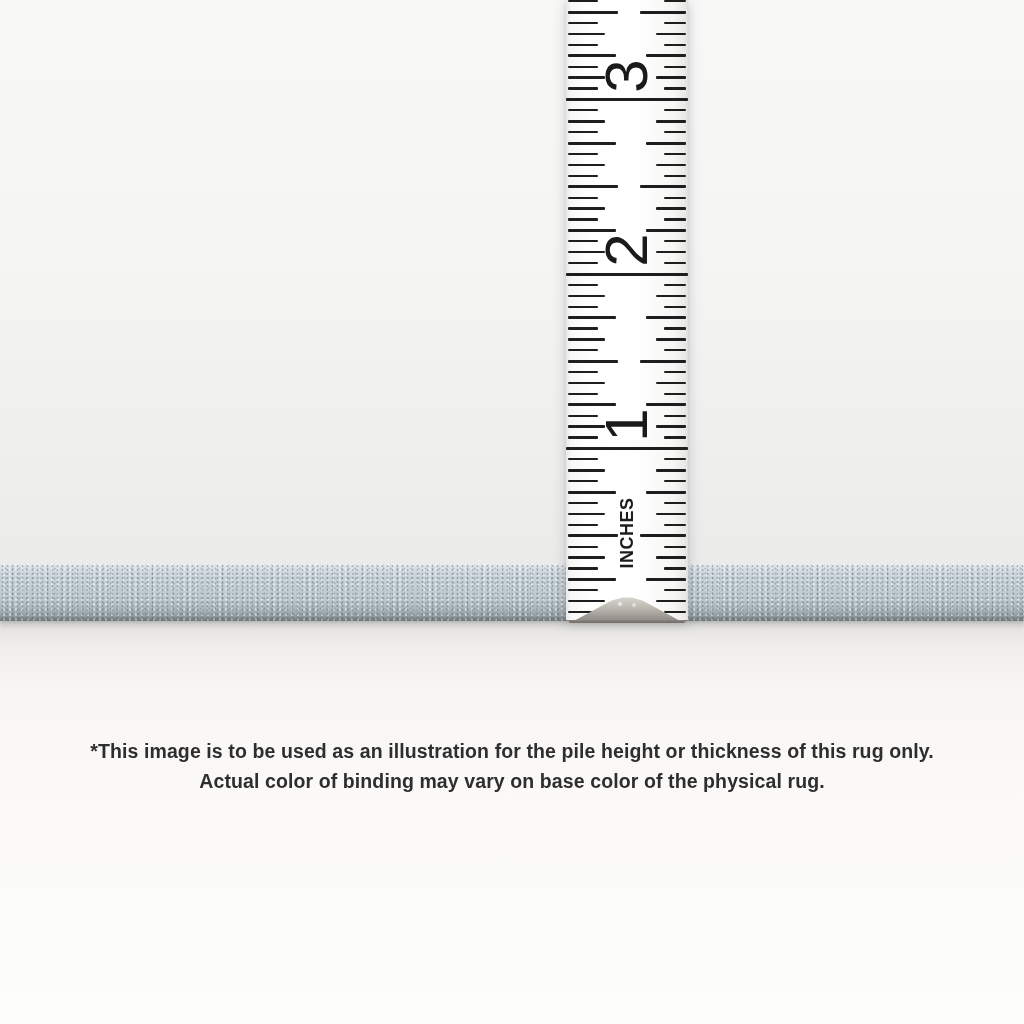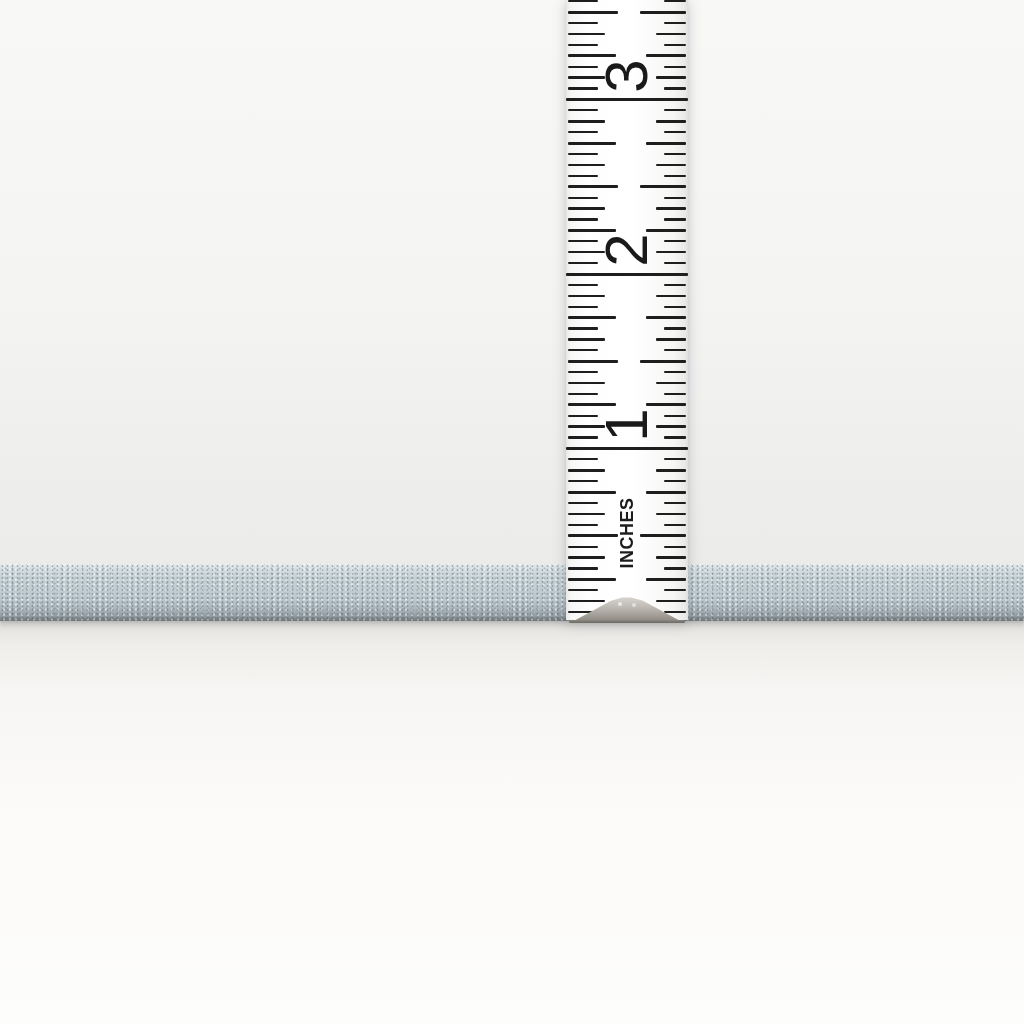--- a/index.html
+++ b/index.html
@@ -192,13 +192,17 @@
         <div class="tick left" style="top: 10.75px; height: 3px; width: 50px; background: rgb(30, 30, 30);"></div>
         <div class="tick right" style="top: 10.75px; height: 3px; width: 46px; background: rgb(30, 30, 30);"></div>
         <div class="tick left" style="top: 0.24375px; height: 2.2px; width: 30px; background: rgb(30, 30, 30);"></div>
         <div class="tick right" style="top: 0.24375px; height: 2.2px; width: 22px; background: rgb(30, 30, 30);"></div>
       </div>
     <div class="unit-label">INCHES</div>
     <div class="metal-tip"></div>
     <div class="metal-base"></div>
   </div>
 
+  <div class="caption">
+    <div class="caption-line">*This image is to be used as an illustration for the pile height or thickness of this rug only.</div>
+    <div class="caption-line">Actual color of binding may vary on base color of the physical rug.</div>
+  </div>
 </div>
 
 </body></html>

